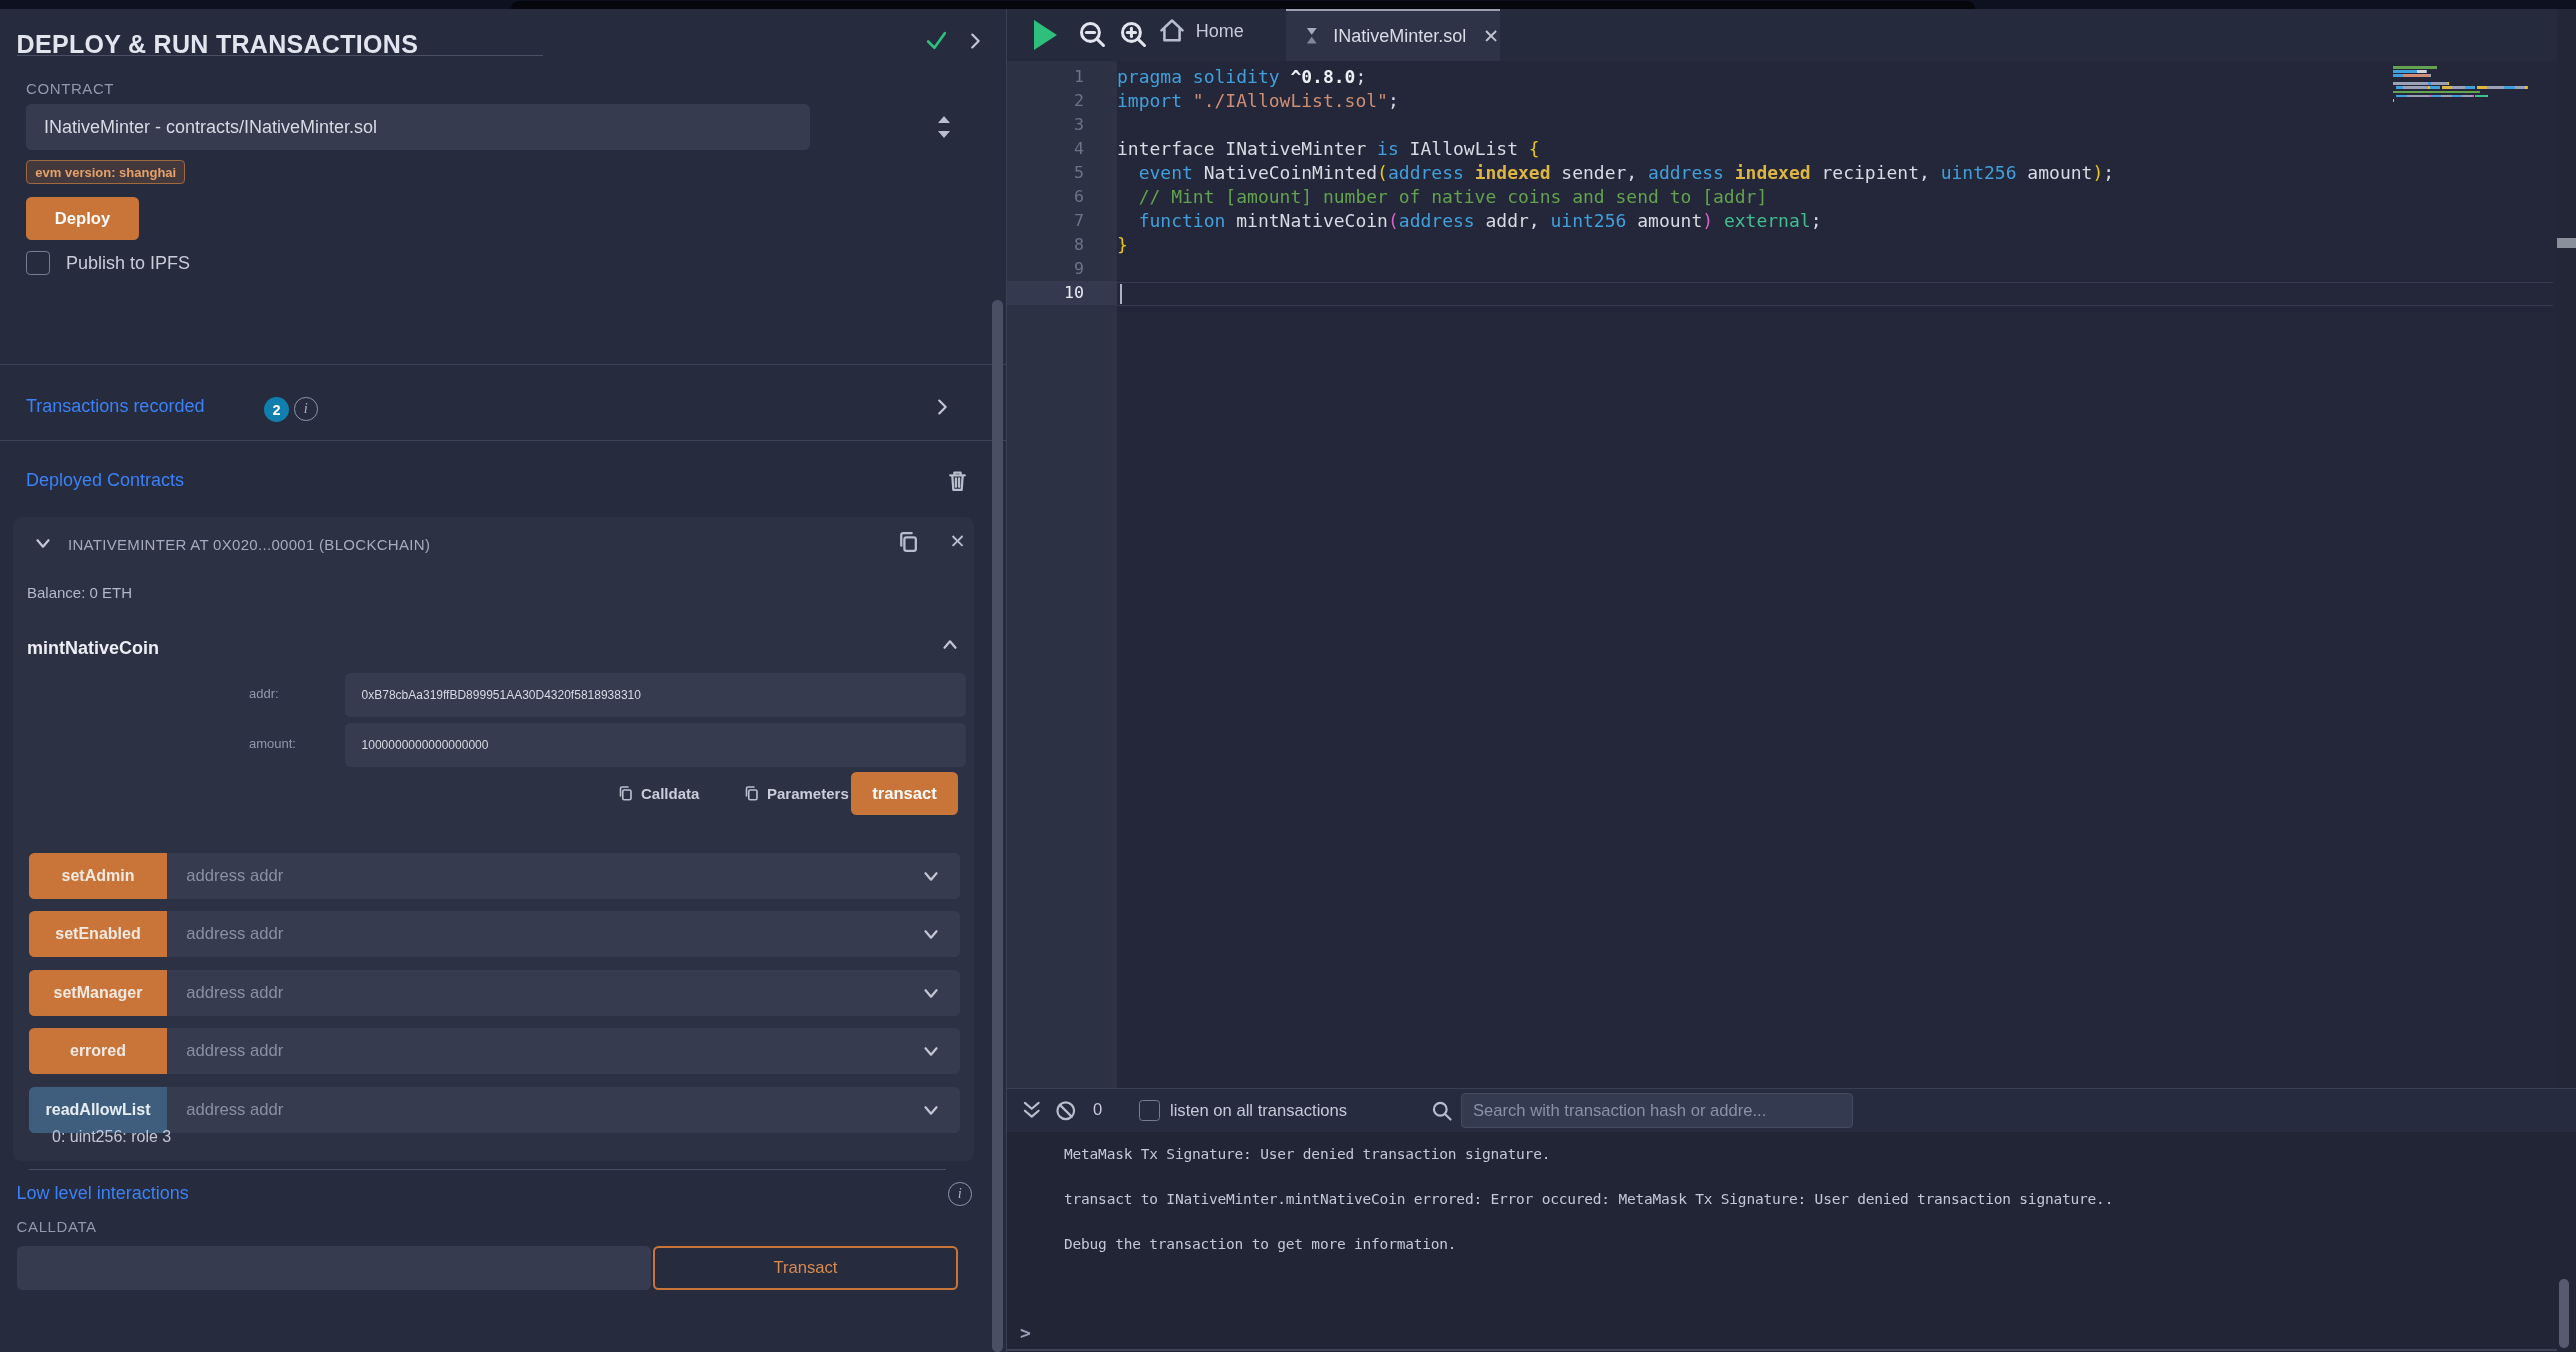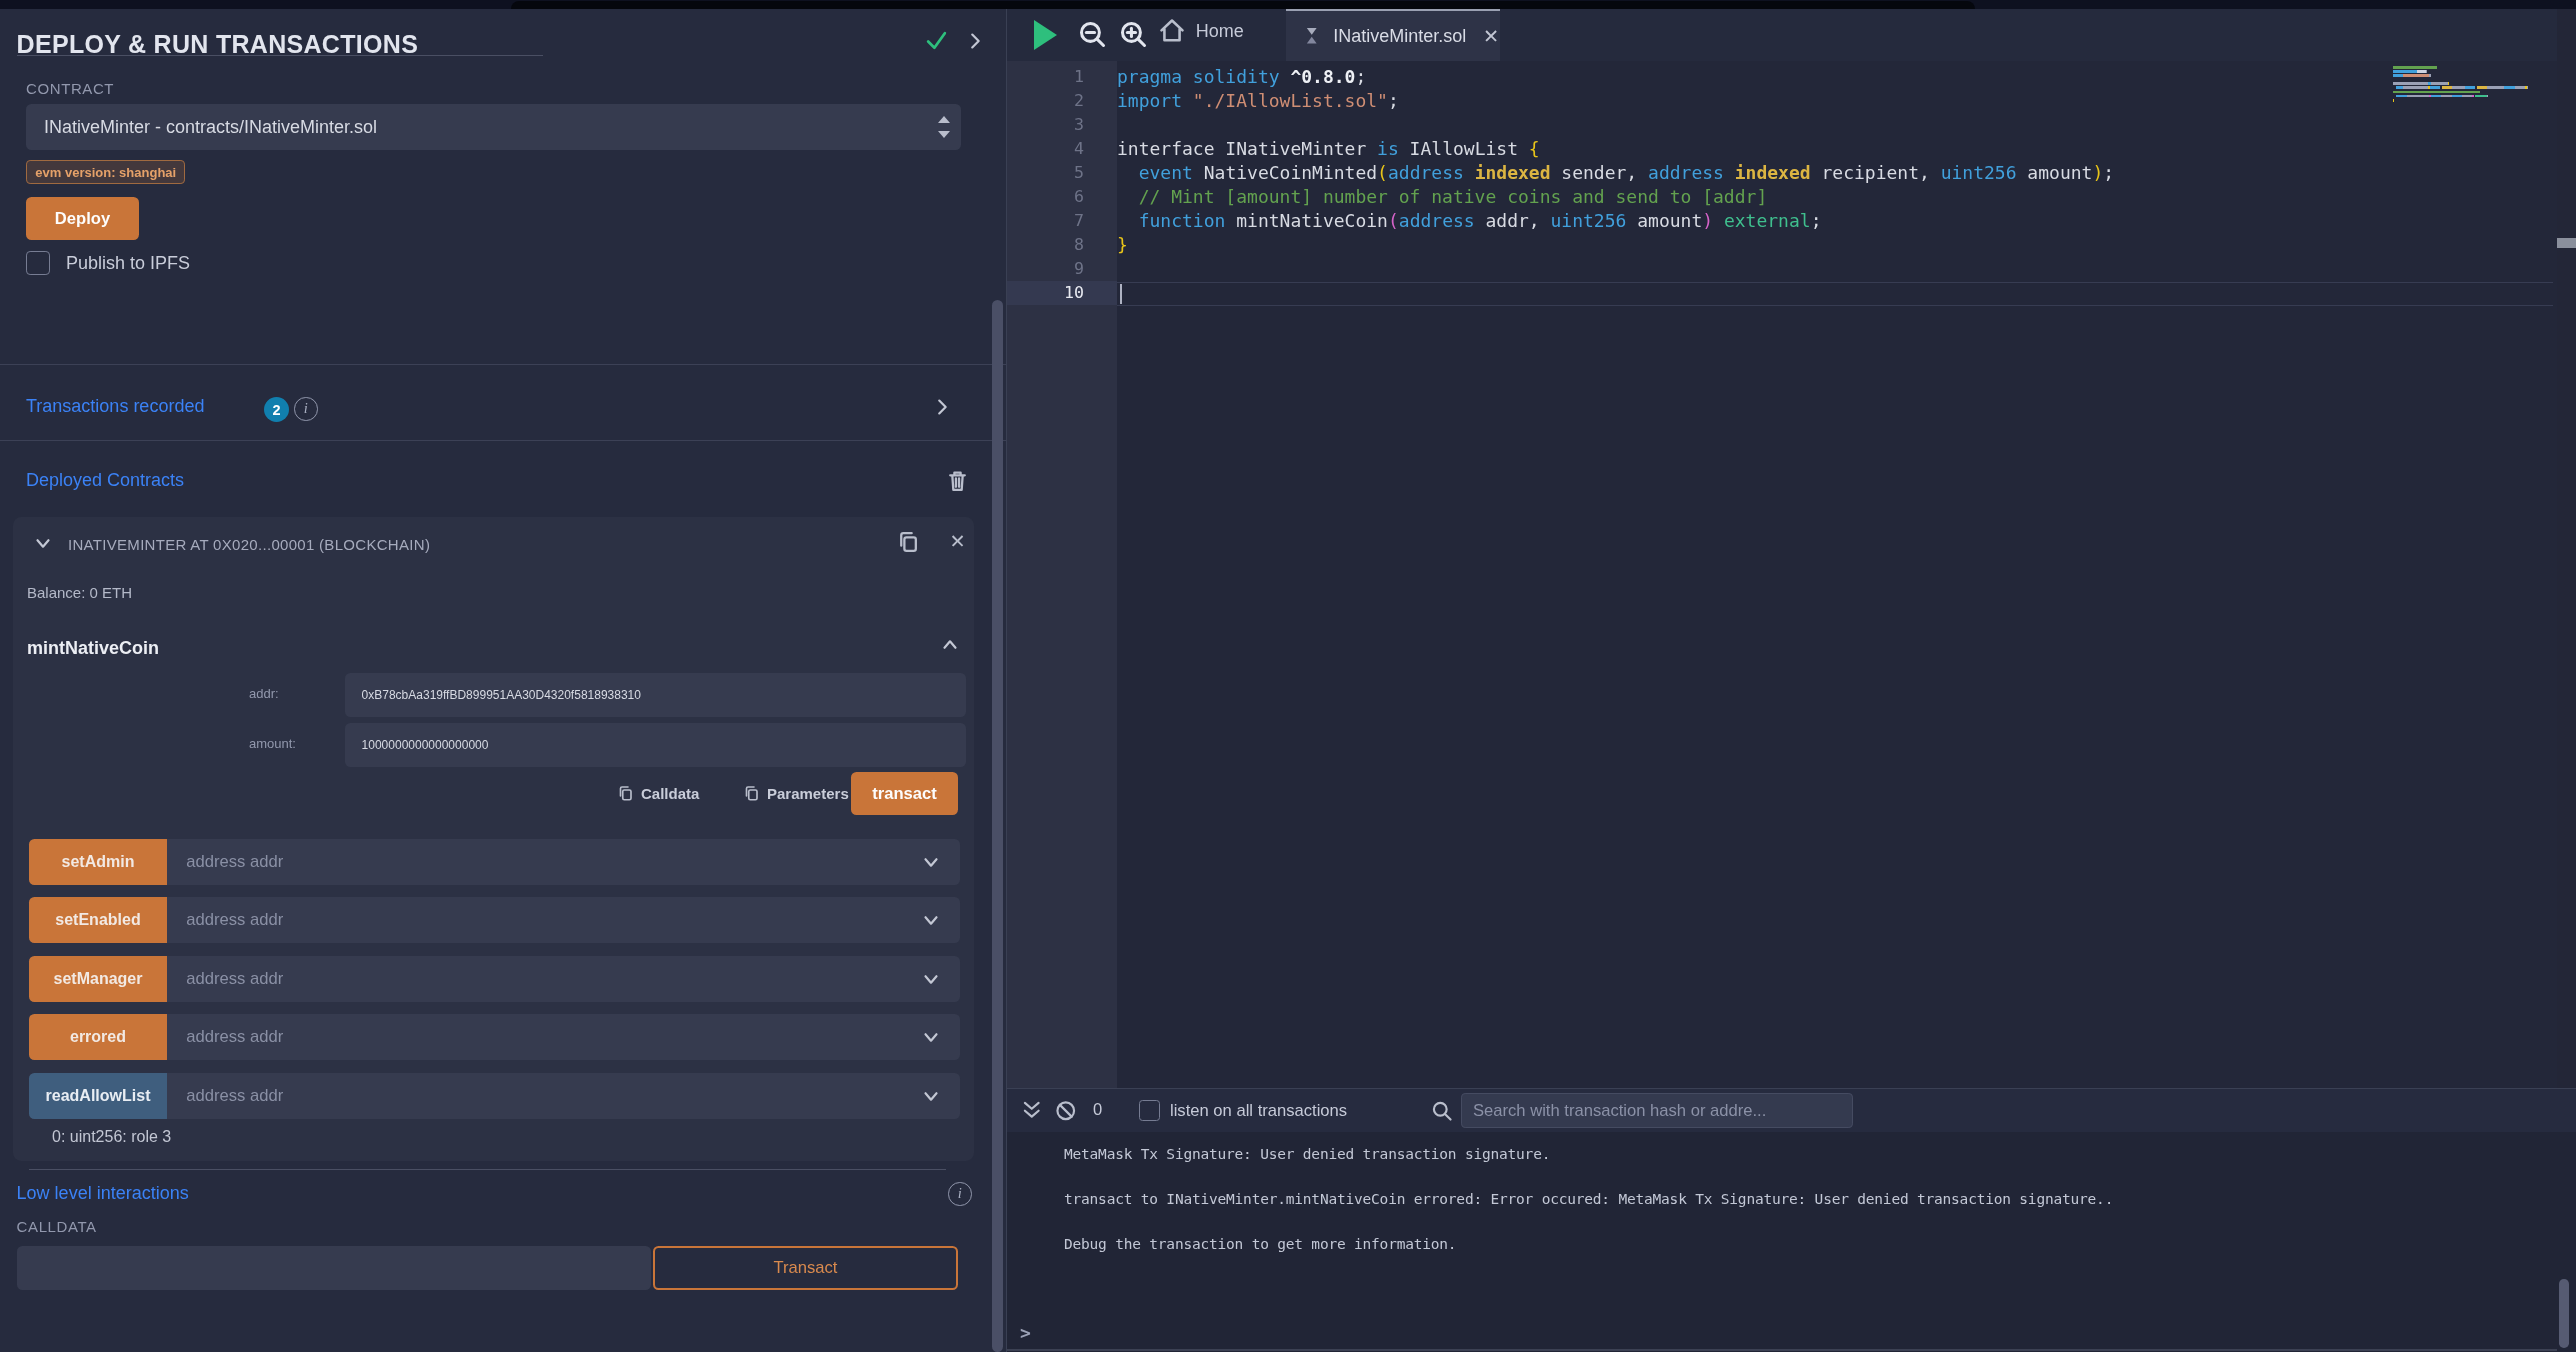--- a/index.html
+++ b/index.html
@@ -22,21 +22,21 @@
   #top-strip .notch{position:absolute;left:511px;top:1.4px;width:1464px;height:7.6px;background:#05070d;border-radius:8.3px 8.3px 0 0}
 
   
   #left-panel{left:0;top:9px;width:1006px;height:1343px;background:var(--panel-bg)}
   .panel-title{left:16.6px;top:21px;font-size:25px;font-weight:700;letter-spacing:0.3px;color:#e2e5ee}
   .title-check{left:924px;top:19.3px;width:25px;height:25px}
   .title-chev{left:964px;top:21px;width:22px;height:22px}
   .title-underline{left:16.6px;top:46px;width:526px;height:1.4px;background:#4a4f63}
   .small-label{font-size:15px;letter-spacing:0.6px;color:var(--text-muted)}
   #contract-label{left:26px;top:71px}
-  #contract-select{left:26px;top:95px;width:935px;height:46px;background:var(--input-bg);
+  #contract-select{left:26px;top:95px;width:784px;height:46px;background:var(--input-bg);
      border:none;border-radius:5.5px;color:var(--text-main);font-size:18px;padding:0 18px;display:flex;align-items:center;cursor:pointer}
   .sort-arrows{left:938px;top:107px;width:12.4px;height:22px}
   .sort-arrows i{position:absolute;left:0;width:0;height:0;border-left:6.2px solid transparent;border-right:6.2px solid transparent}
   .sort-arrows .up{top:0;border-bottom:7.6px solid #b9bdcc}
   .sort-arrows .dn{bottom:0;border-top:7.6px solid #b9bdcc}
   #evm-badge{left:26px;top:151px;font-size:13px;font-weight:700;color:var(--badge-orange-text);
      background:rgba(201,117,57,.18);border:1.4px solid #a06a40;border-radius:4.1px;padding:3.5px 8.3px}
   #deploy-btn{left:26px;top:188px;width:113px;height:43px;background:var(--accent-orange);border:none;
      border-radius:5.5px;color:#fdfdfd;font-size:16.6px;font-weight:700;cursor:pointer}
   #publish-check{left:26px;top:242px;width:23.5px;height:23.5px;border:1.4px solid #777d93;border-radius:4.1px;background:transparent;cursor:pointer}
@@ -70,21 +70,21 @@
   .field-label{width:83px;text-align:left;font-size:13px;color:var(--text-muted);position:absolute;left:236px}
   .field-input{position:absolute;left:332px;width:621px;height:44px;background:var(--input-bg);border-radius:5.5px;
      display:flex;align-items:center;padding-left:16.6px;font-size:12px;color:var(--text-main)}
   #addr-label{top:169px} #addr-input{top:156px}
   #amount-label{top:219px} #amount-input{top:206px}
   .mini-action{display:flex;align-items:center;gap:7px;font-size:15px;font-weight:700;color:#c9cdd9;cursor:pointer}
   #calldata-action{left:603px;top:267px}
   #params-action{left:729px;top:267px}
   #transact-btn{left:838px;top:255px;width:107px;height:43px;background:var(--accent-orange);border:none;
      border-radius:5.5px;color:#fdfdfd;font-size:16.6px;font-weight:600;cursor:pointer}
-  #function-list{left:16px;top:322px;width:931px}
+  #function-list{left:16px;top:336px;width:931px}
   .fn-row{position:relative;width:931px;height:46px;margin-bottom:12.4px;background:var(--input-bg);border-radius:5.5px;display:flex;align-items:center}
   .fn-btn{width:138px;height:46px;flex:none;border:none;border-radius:5.5px 0 0 5.5px;color:#f2e9e3;
      font-size:16px;font-weight:700;cursor:pointer}
   .fn-btn.orange{background:var(--accent-orange)}
   .fn-btn.blue{background:var(--steel-blue);color:#e8edf3}
   .fn-ph{flex:1;padding-left:19.3px;font-size:16.6px;color:#8a90a5}
   .fn-chev{width:22px;height:22px;margin-right:18px;cursor:pointer}
   .fn-chev svg{width:22px;height:22px}
   #fn-result{left:39px;top:611px;font-size:16px;color:#c3c7d4}
 

